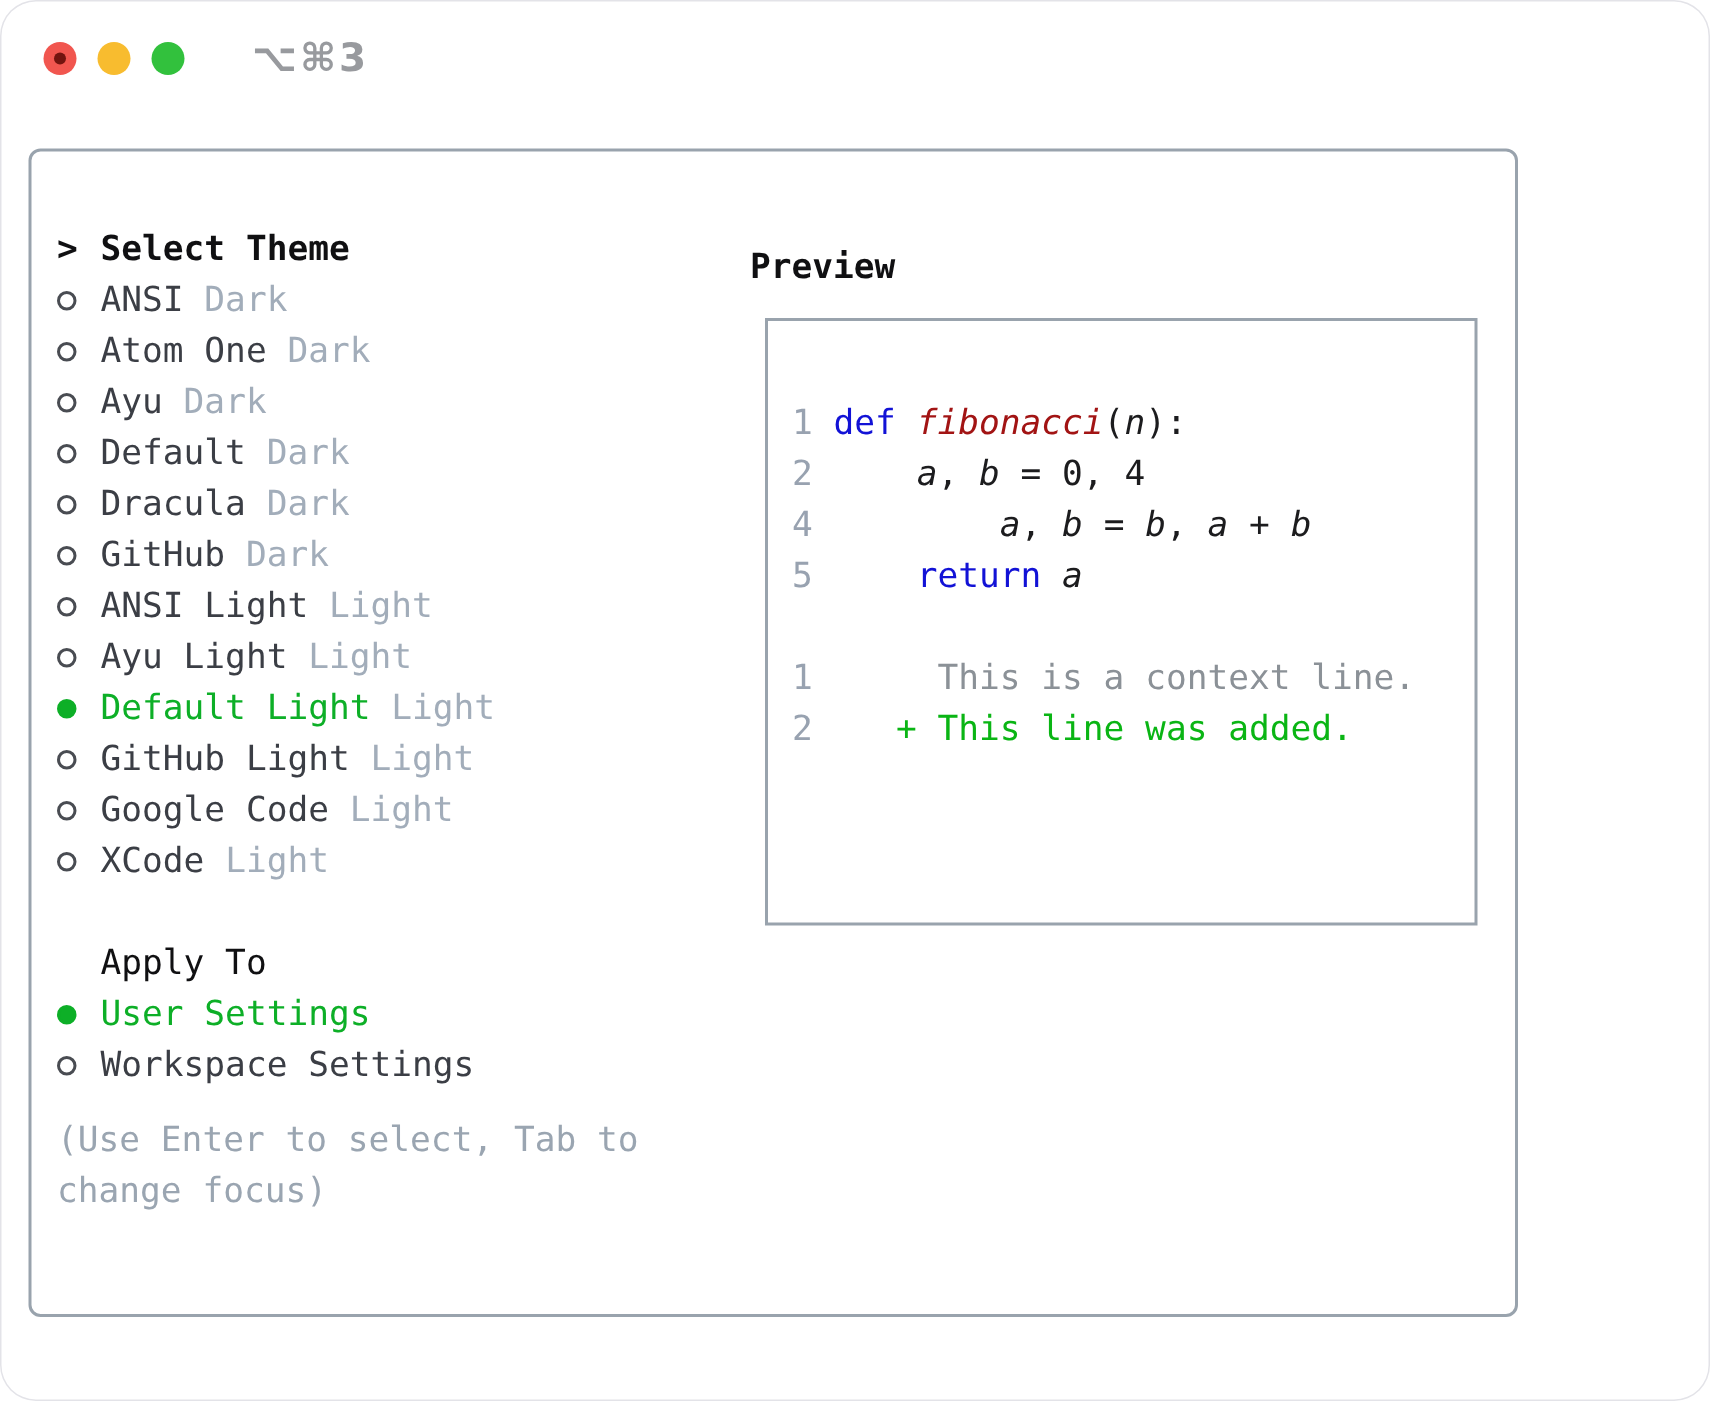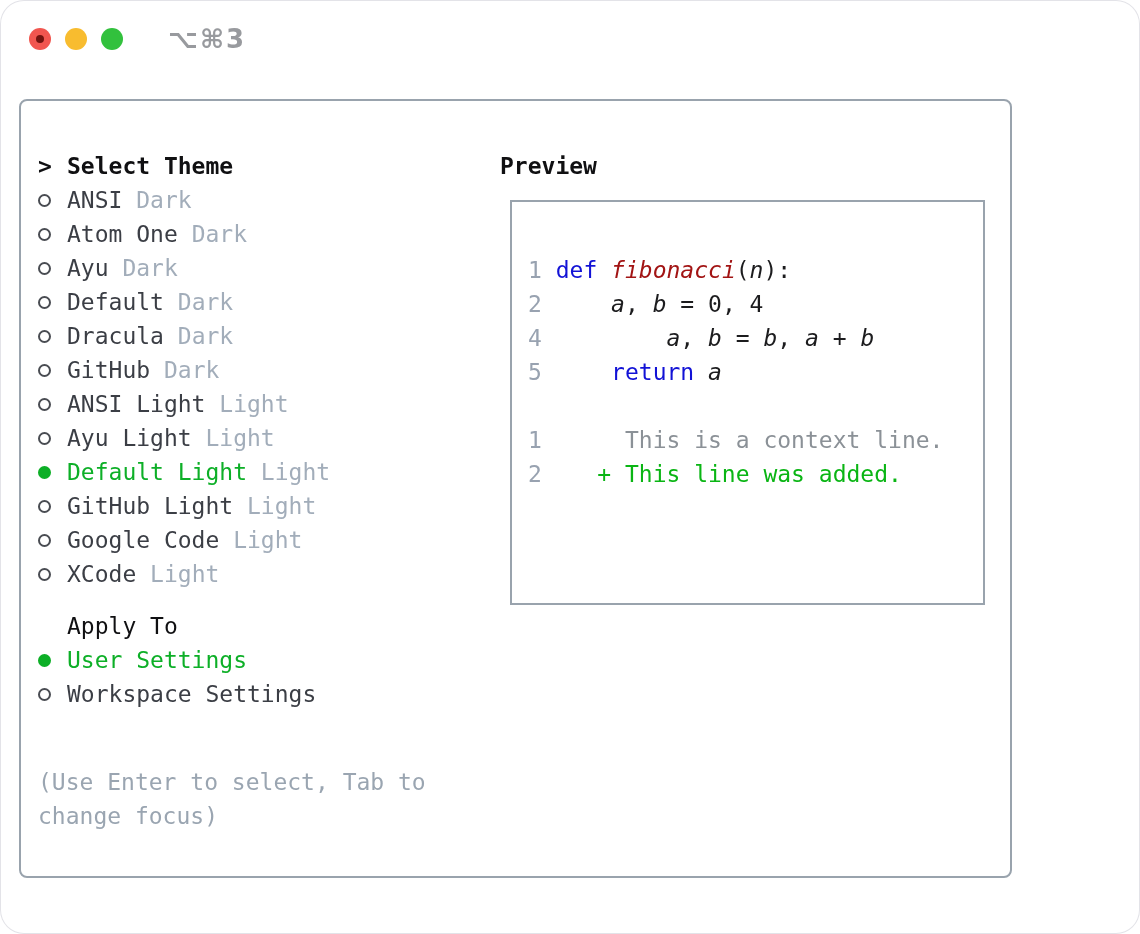--- a/index.html
+++ b/index.html
@@ -30,25 +30,25 @@
   .row{display:flex;align-items:center;height:34px;white-space:pre;}
   .marker{display:inline-flex;width:29px;flex:0 0 29px;align-items:center;}
   .prompt{font-weight:bold;color:var(--heading-text,#101012);}
   .heading{font-weight:bold;color:var(--heading-text,#101012);}
   .circle{display:inline-block;width:13px;height:13px;border-radius:50%;
           border:2px solid #494c52;box-sizing:border-box;}
   .selected .circle{background:var(--accent-green,#0daf27);border-color:var(--accent-green,#0daf27);}
   .name{color:var(--item-text,#3b3e45);}
   .selected .name{color:var(--accent-green,#0daf27);}
   .variant{color:var(--muted-gray,#a2adba);margin-left:1ch;}
-  .apply-section{margin-top:18px;}
+  .apply-section{margin-top:34px;}
   .apply-heading{padding-left:29px;color:var(--heading-text,#101012);}
-  .hint{margin-top:54px;width:470px;color:var(--hint-gray,#9aa5b1);white-space:normal;}
+  .hint{margin-top:16px;width:470px;color:var(--hint-gray,#9aa5b1);white-space:normal;}
   
-  .preview-heading{font-weight:bold;color:var(--heading-text,#101012);height:34px;}
+  .preview-heading{font-weight:bold;color:var(--heading-text,#101012);height:34px;margin-top:12px;}
   .preview-box{
     margin:17px 0 0 10px;width:475px;height:405px;box-sizing:border-box;
     border:2px solid var(--border-gray,#99a3ad);background:#fff;
     padding:51px 8px 12px 16px;overflow:hidden;
   }
   .code-line{height:34px;white-space:pre;color:var(--code-text,#1c1c1e);}
   .seg-n{color:var(--line-number-gray,#98a2b0);}
   .seg-kw{color:var(--keyword-blue,#1212d6);}
   .seg-fn{color:var(--function-red,#a21414);font-style:italic;}
   .seg-v{font-style:italic;}

